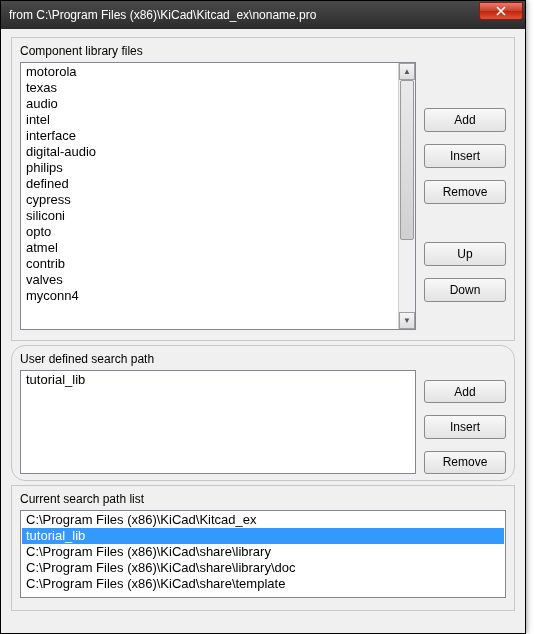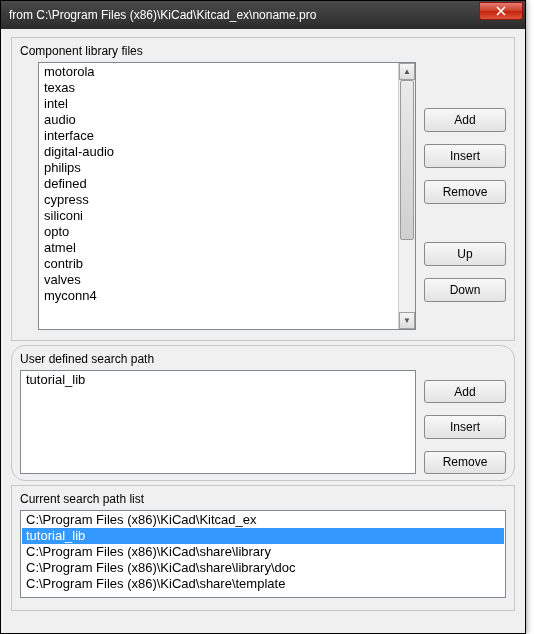--- a/index.html
+++ b/index.html
@@ -130,21 +130,20 @@
     position:absolute;
     left:1px; right:1px;
     background: linear-gradient(to bottom,#eaeaea,#d0d0d0);
     border:1px solid #9a9a9a;
     border-radius:2px;
   }
   .listwrap {
     display:flex;
     border:1px solid #828790;
     background:#4c1d95;
-    margin-left:18px;
   }
   .listwrap .listbox { border:none; flex:1; overflow:hidden; }
 </style>
 </head>
 <body>
 
 <div class="window">
 
   <div class="titlebar">
     <span class="titlebar-text">from C:\Program Files (x86)\KiCad\Kitcad_ex\noname.pro</span>
@@ -157,22 +156,22 @@
 
   <div class="client">
 
     <div class="group" style="height:304px;">
       <div class="group-label">Component library files</div>
       <div class="row" style="height:268px;">
         <div class="listwrap" style="flex:1;">
           <div class="listbox" id="list-comp">
               <div class="item">motorola</div>
               <div class="item">texas</div>
+              <div class="item">audio</div>
               <div class="item">intel</div>
-              <div class="item">audio</div>
               <div class="item">interface</div>
               <div class="item">digital-audio</div>
               <div class="item">philips</div>
               <div class="item">defined</div>
               <div class="item">cypress</div>
               <div class="item">siliconi</div>
               <div class="item">opto</div>
               <div class="item">atmel</div>
               <div class="item">contrib</div>
               <div class="item">valves</div>

